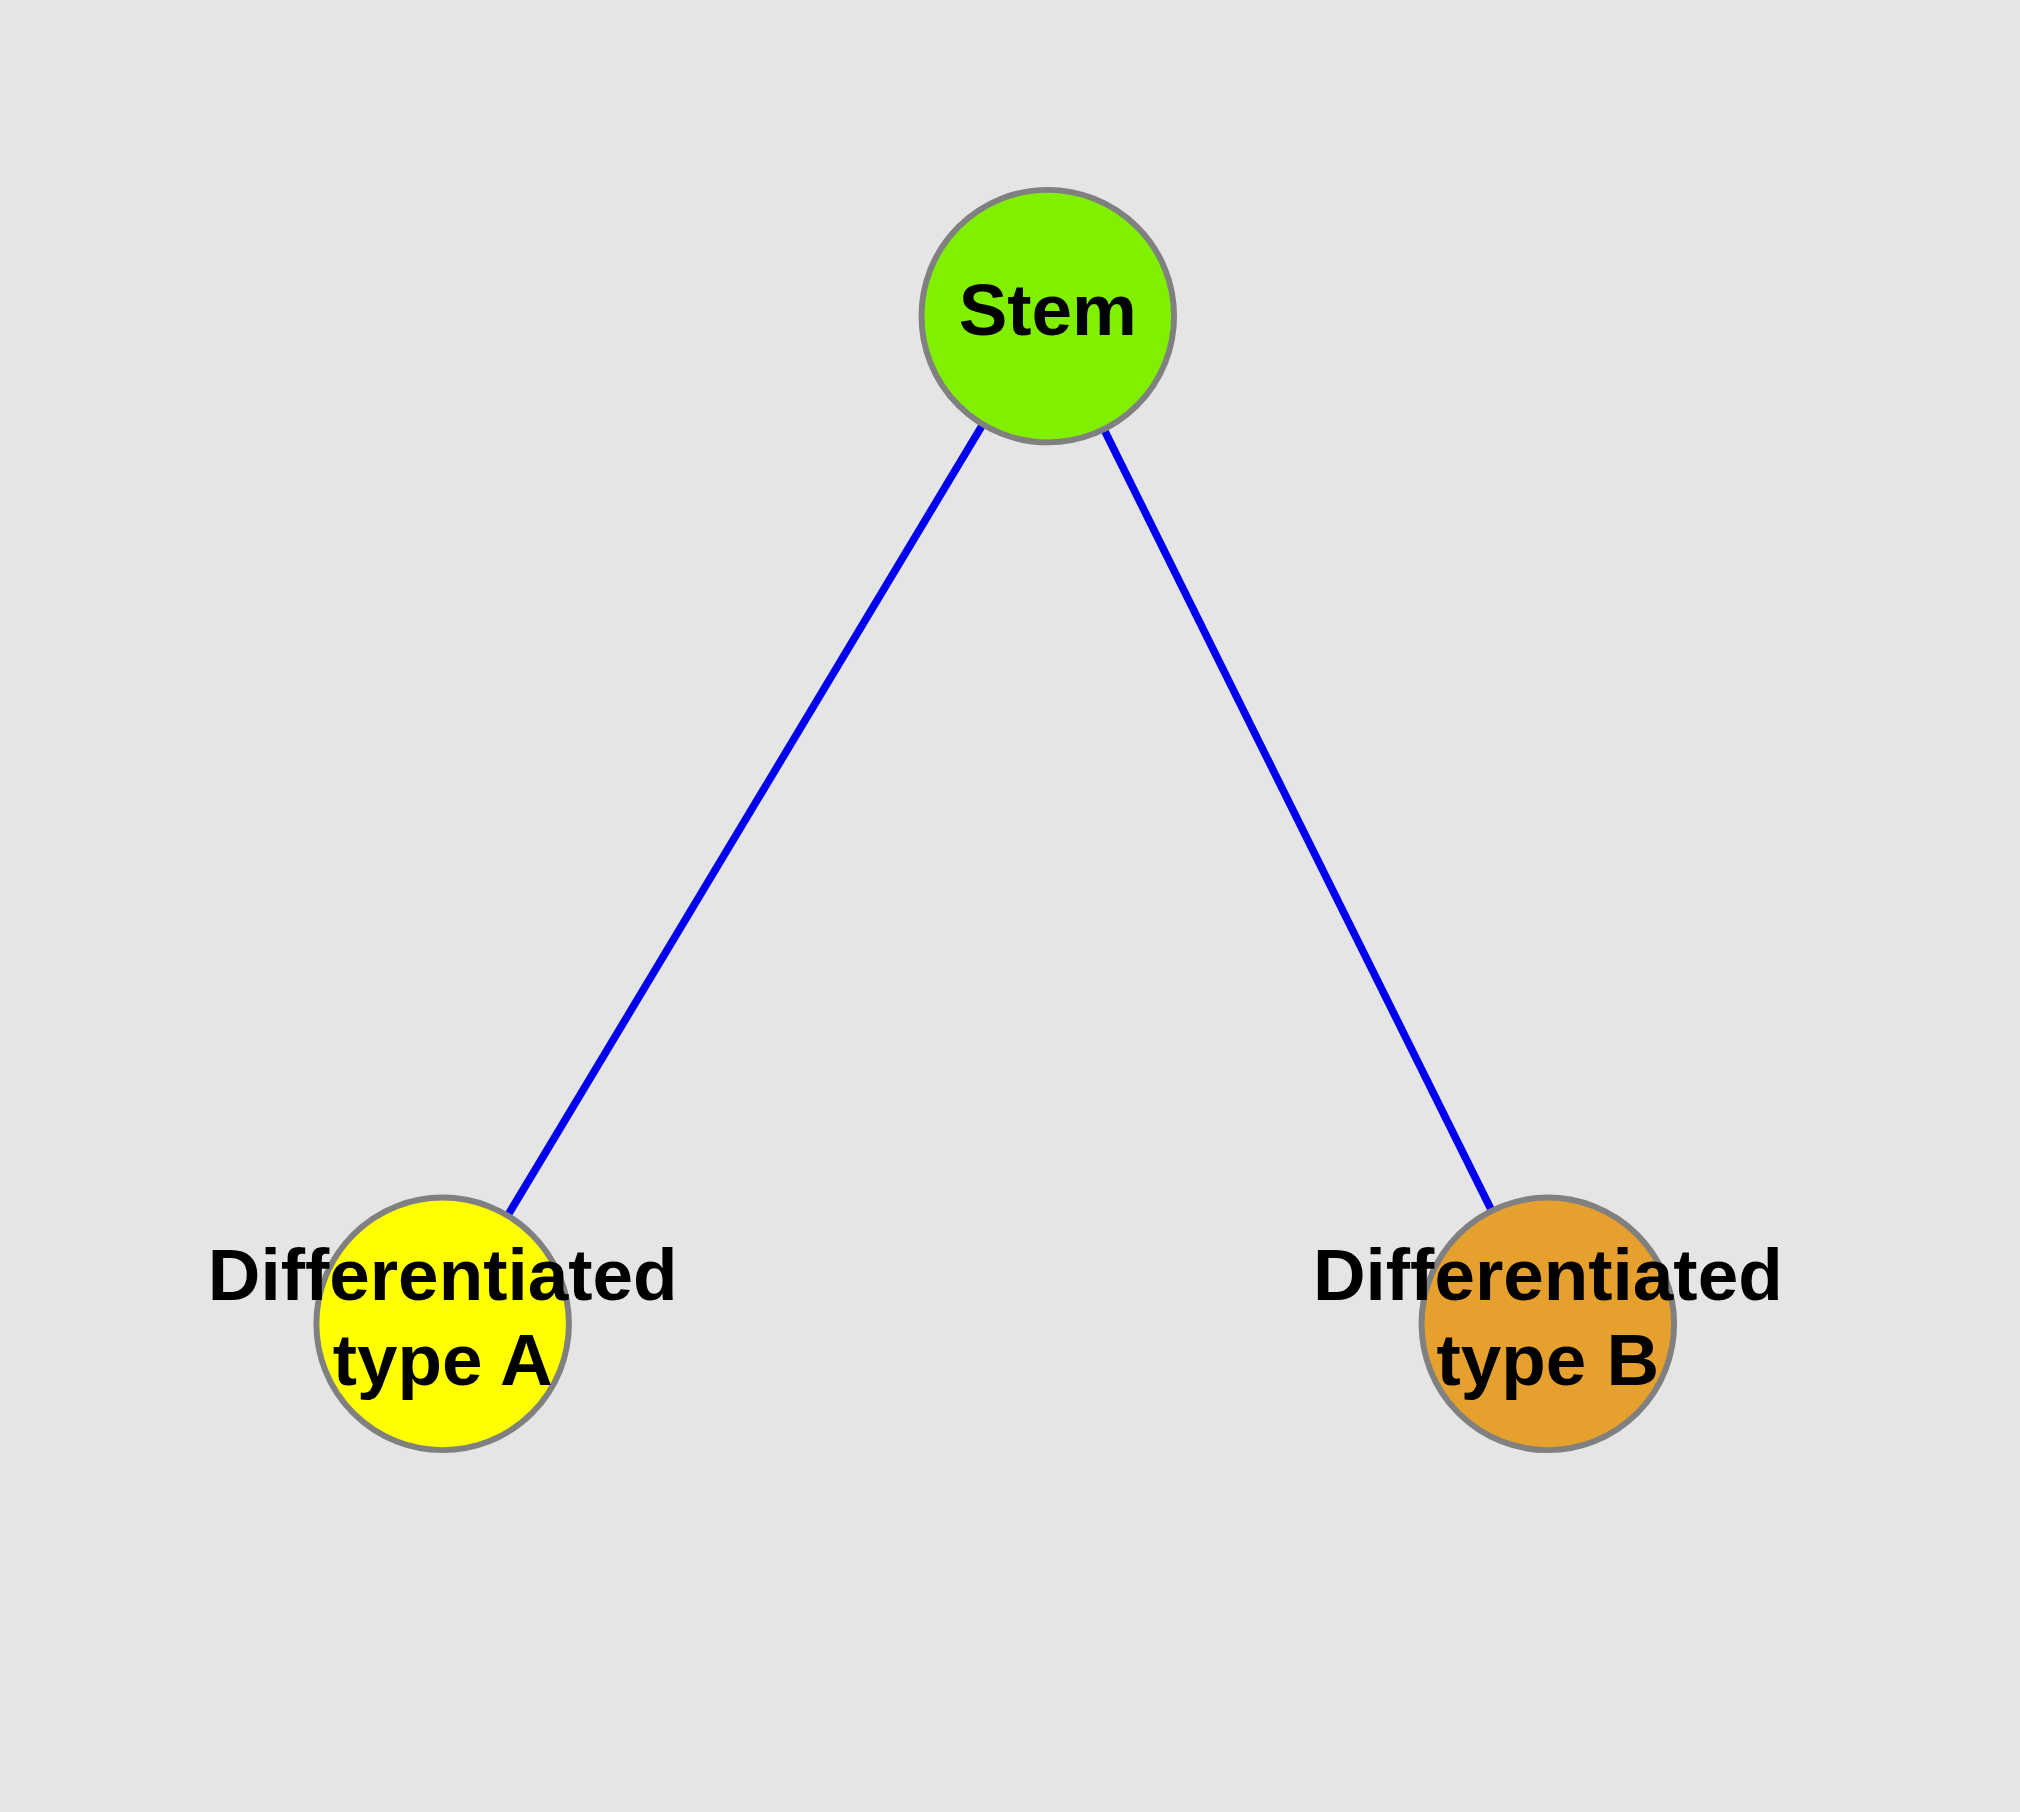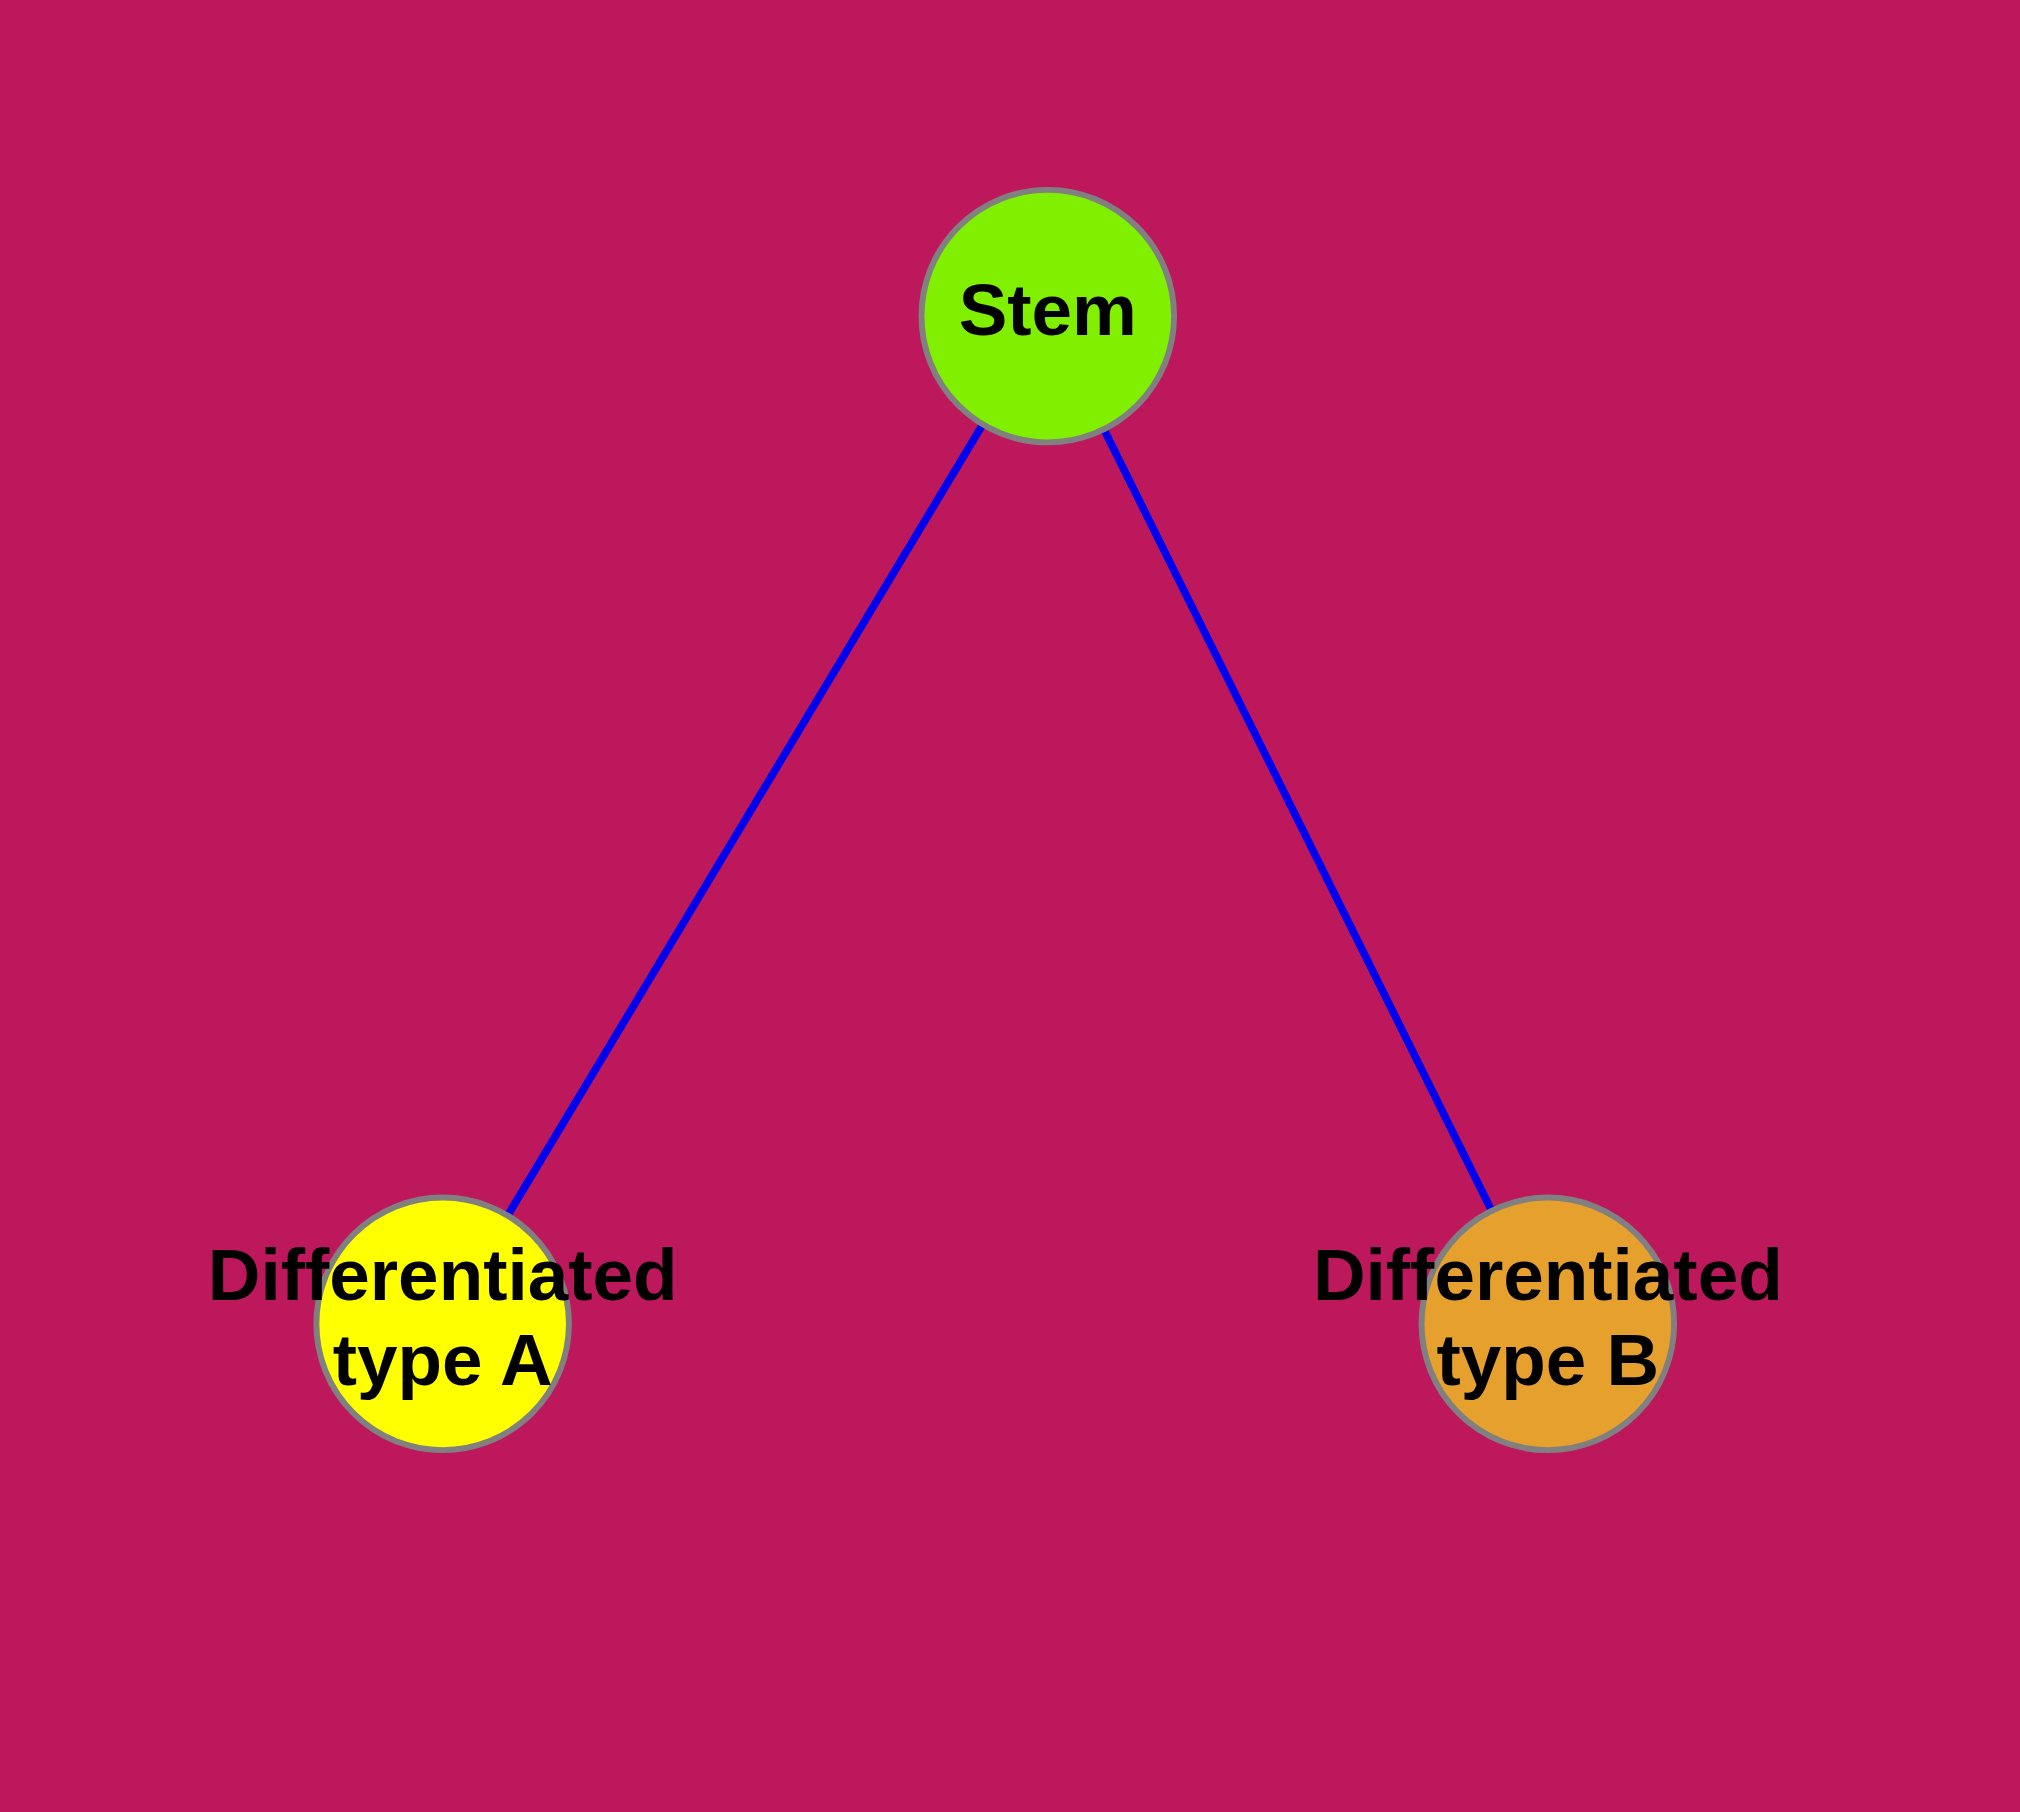--- a/index.html
+++ b/index.html
@@ -42,21 +42,21 @@
     fill: #000000;
     text-anchor: middle;
     dominant-baseline: middle;
     white-space: pre;
   }
   .node-label-line { }
 </style>
 </head>
 <body>
 
-<div id="canvas" style="background: #be185d; width: 2021px; height: 1812px;">
+<div id="canvas" style="background: #e5e5e5; width: 2021px; height: 1812px;">
   <svg id="graph-svg" viewBox="0 0 2384 2138">
 
     <g id="edges-layer">
       <line class="edge-line" id="edge-stem-to-a" x1="1161.3519960262697" y1="497.3087909310438" x2="596.6480039737303" y2="1437.6912090689561" stroke="#0000ee"></line>
       <line class="edge-line" id="edge-stem-to-b" x1="1300.4524043087797" y1="502.88798088667636" x2="1761.5475956912203" y2="1432.1120191133236" stroke="#0000ee"></line>
     </g>
 
     <g id="nodes-layer">
 
       <g class="node-group">

